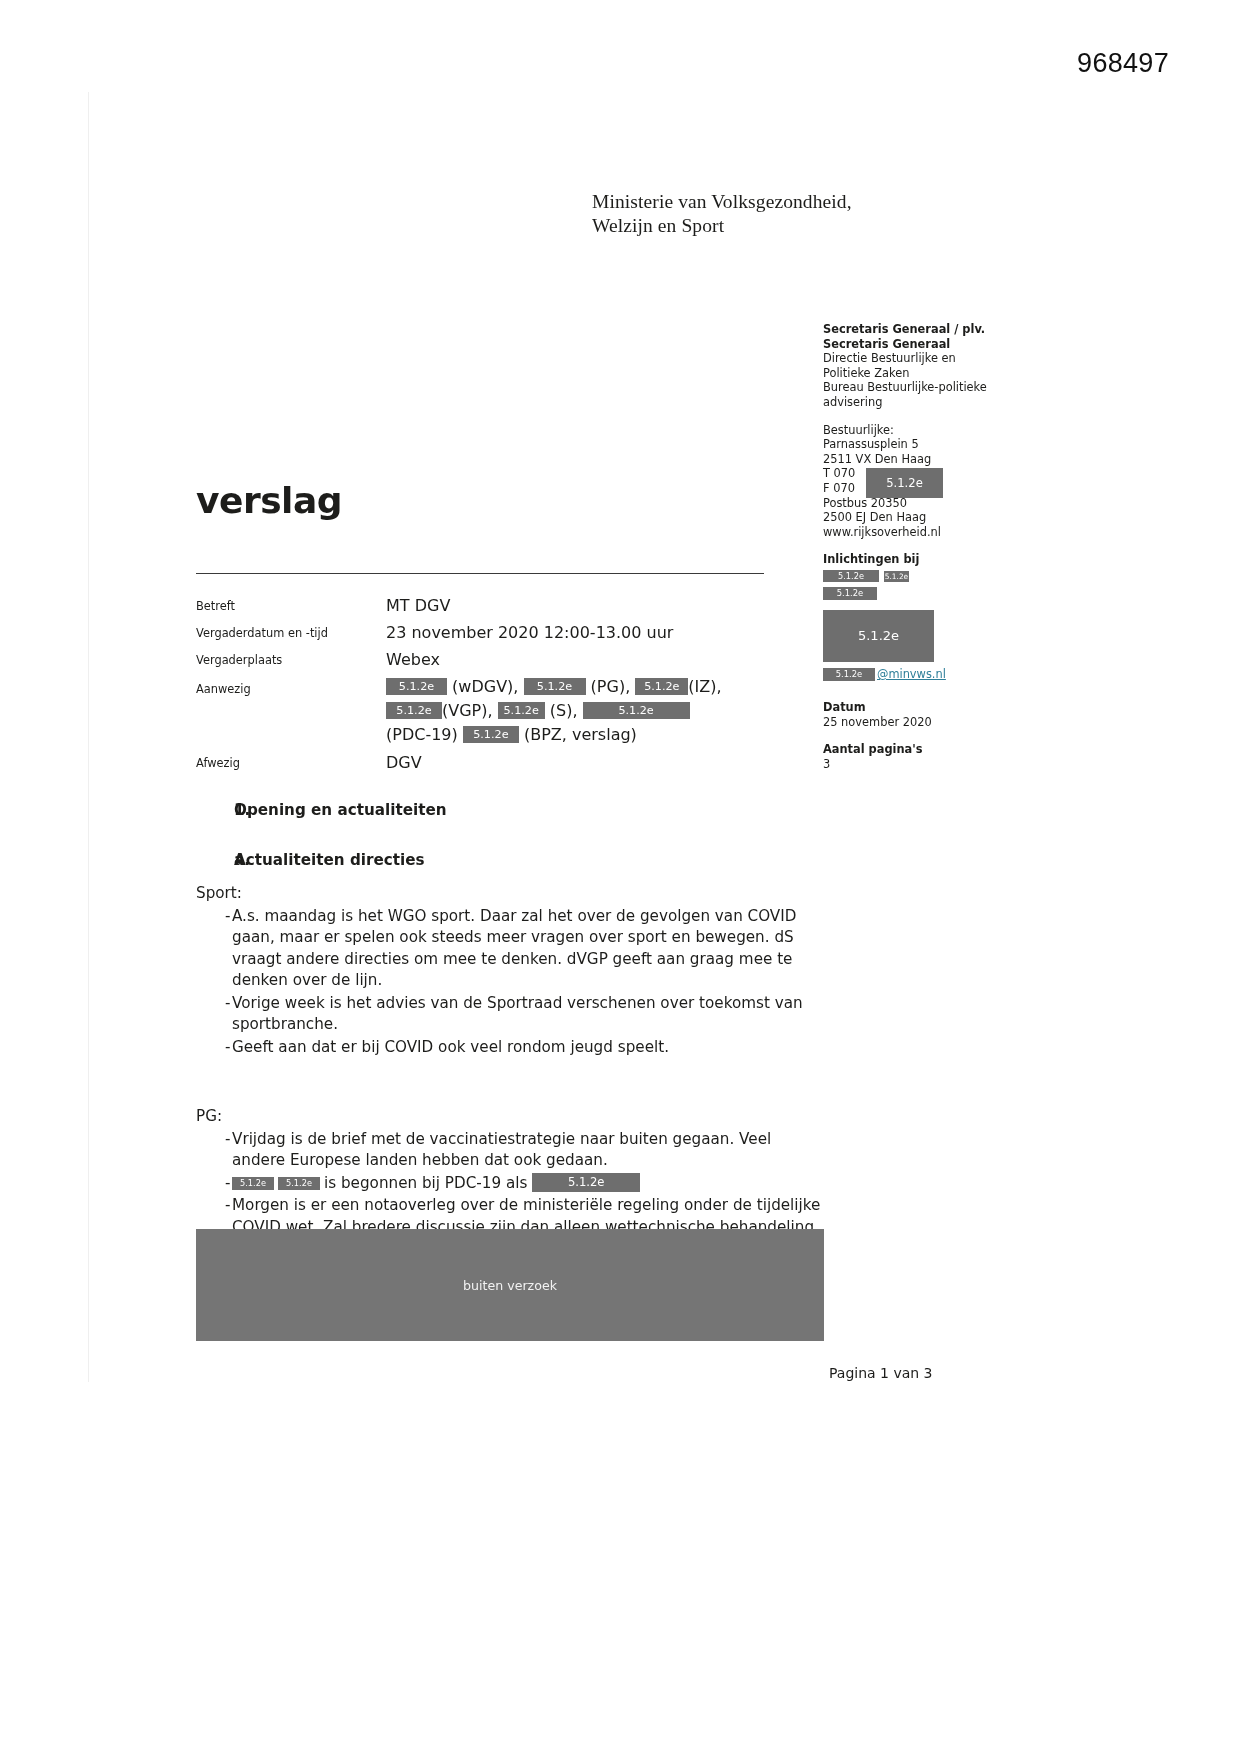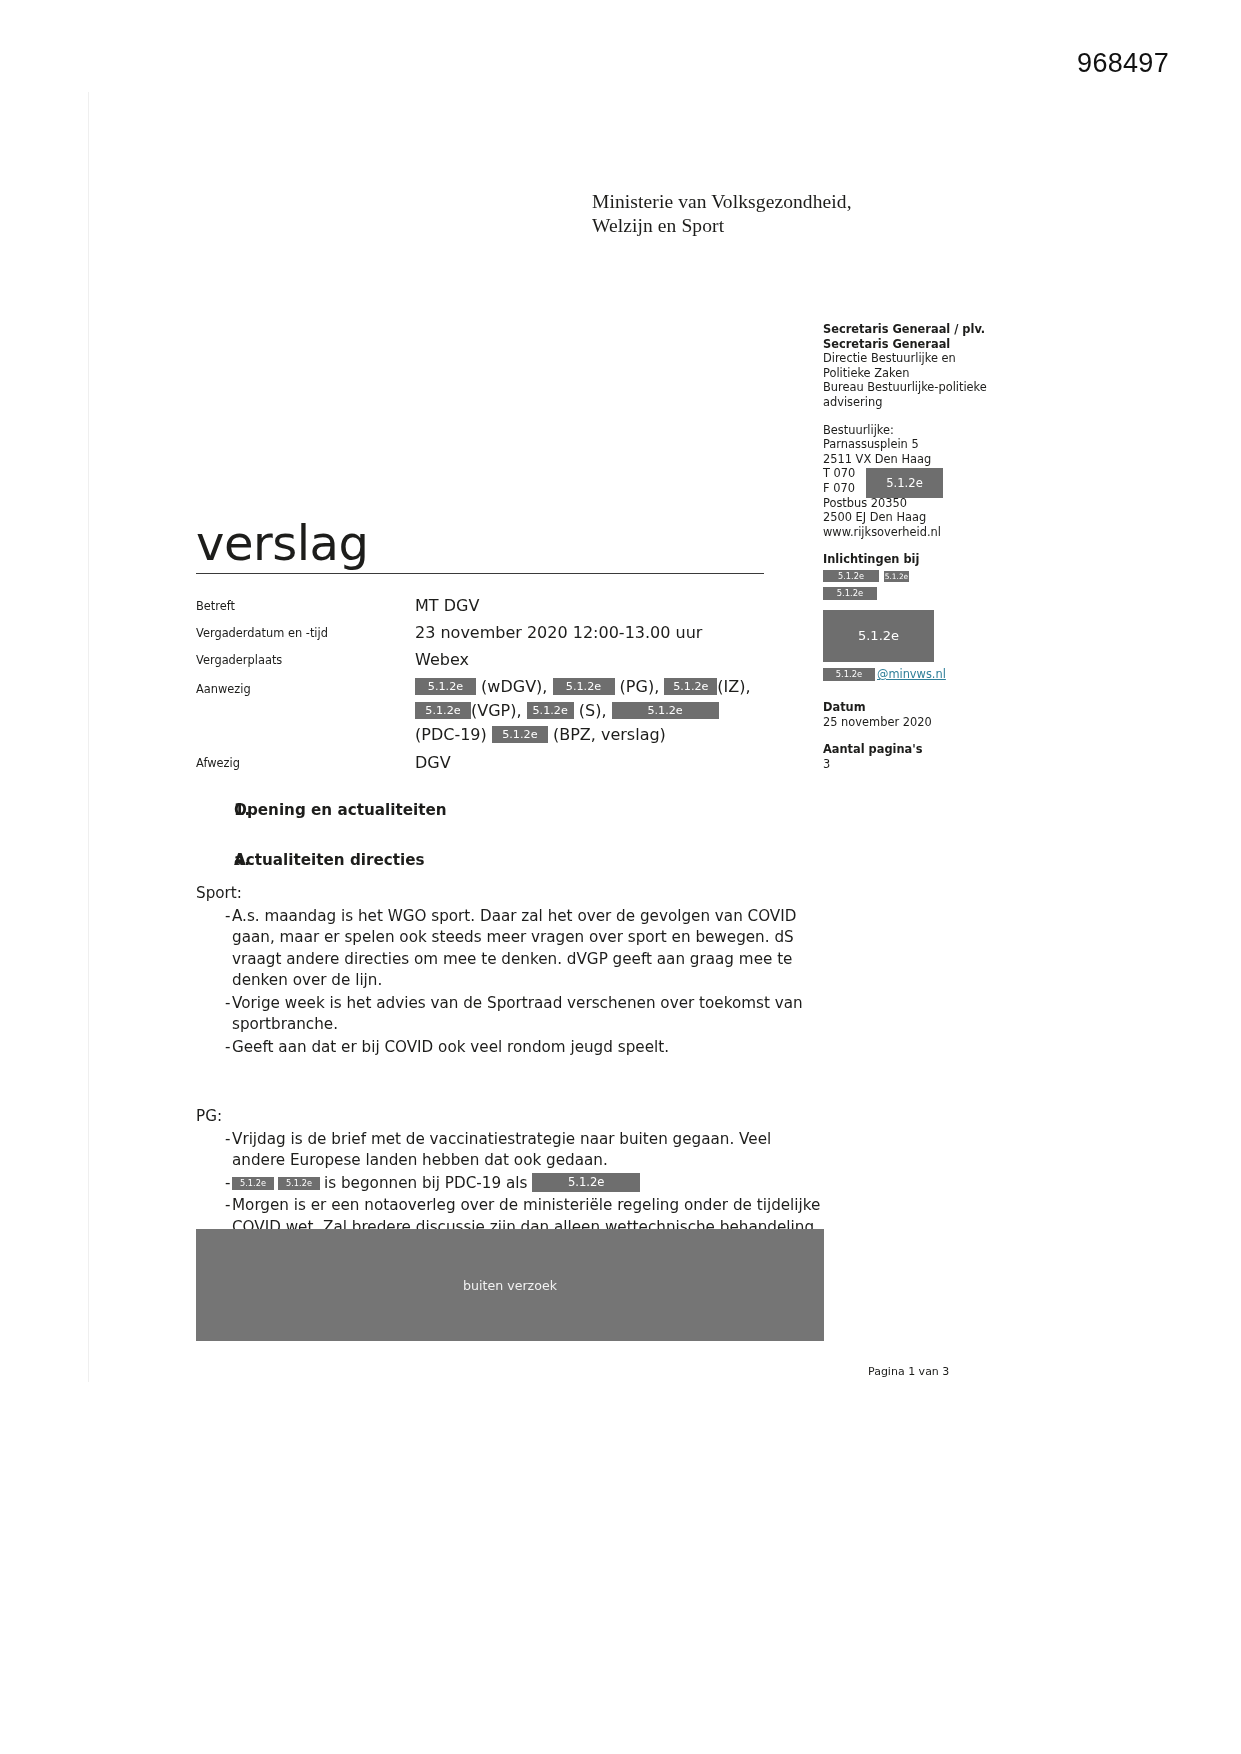--- a/index.html
+++ b/index.html
@@ -123,24 +123,24 @@
     text-decoration: underline;
     font-size: 11.4px;
     margin-left: 2px;
     vertical-align: middle;
   }
 
   
   .verslag-title {
     position: absolute;
     left: 196px;
-    top: 515px;
+    top: 480px;
     font-family: "DejaVu Sans", sans-serif;
-    font-weight: 400;
-    font-size: 48px;
+    font-weight: 700;
+    font-size: 36px;
     letter-spacing: -0.5px;
     color: #1d1d1b;
   }
   .rule {
     position: absolute;
     left: 196px;
     top: 573px;
     width: 568px;
     height: 1px;
     background: #3a3a3a;
@@ -150,21 +150,20 @@
   .meta {
     position: absolute;
     left: 196px;
     top: 594px;
     width: 620px;
   }
   .meta-row {
     display: flex;
     align-items: flex-start;
     margin-bottom: 4px;
-    gap: 29px;
   }
   .meta-label {
     width: 190px;
     flex: 0 0 190px;
     font-size: 11.4px;
     line-height: 17px;
     color: #1d1d1b;
     padding-top: 4px;
   }
   .meta-value {
@@ -275,23 +274,23 @@
     color: #f2f2f2;
     display: flex;
     align-items: center;
     justify-content: center;
     font-size: 12.6px;
   }
 
   
   .footer {
     position: absolute;
-    left: 868px;
+    left: 829px;
     top: 1365px;
-    font-size: 11px;
+    font-size: 14px;
     color: #1d1d1b;
   }
 </style>
 </head>
 <body>
 
 <div class="page">
 
   <div class="page-edge"></div>
 

